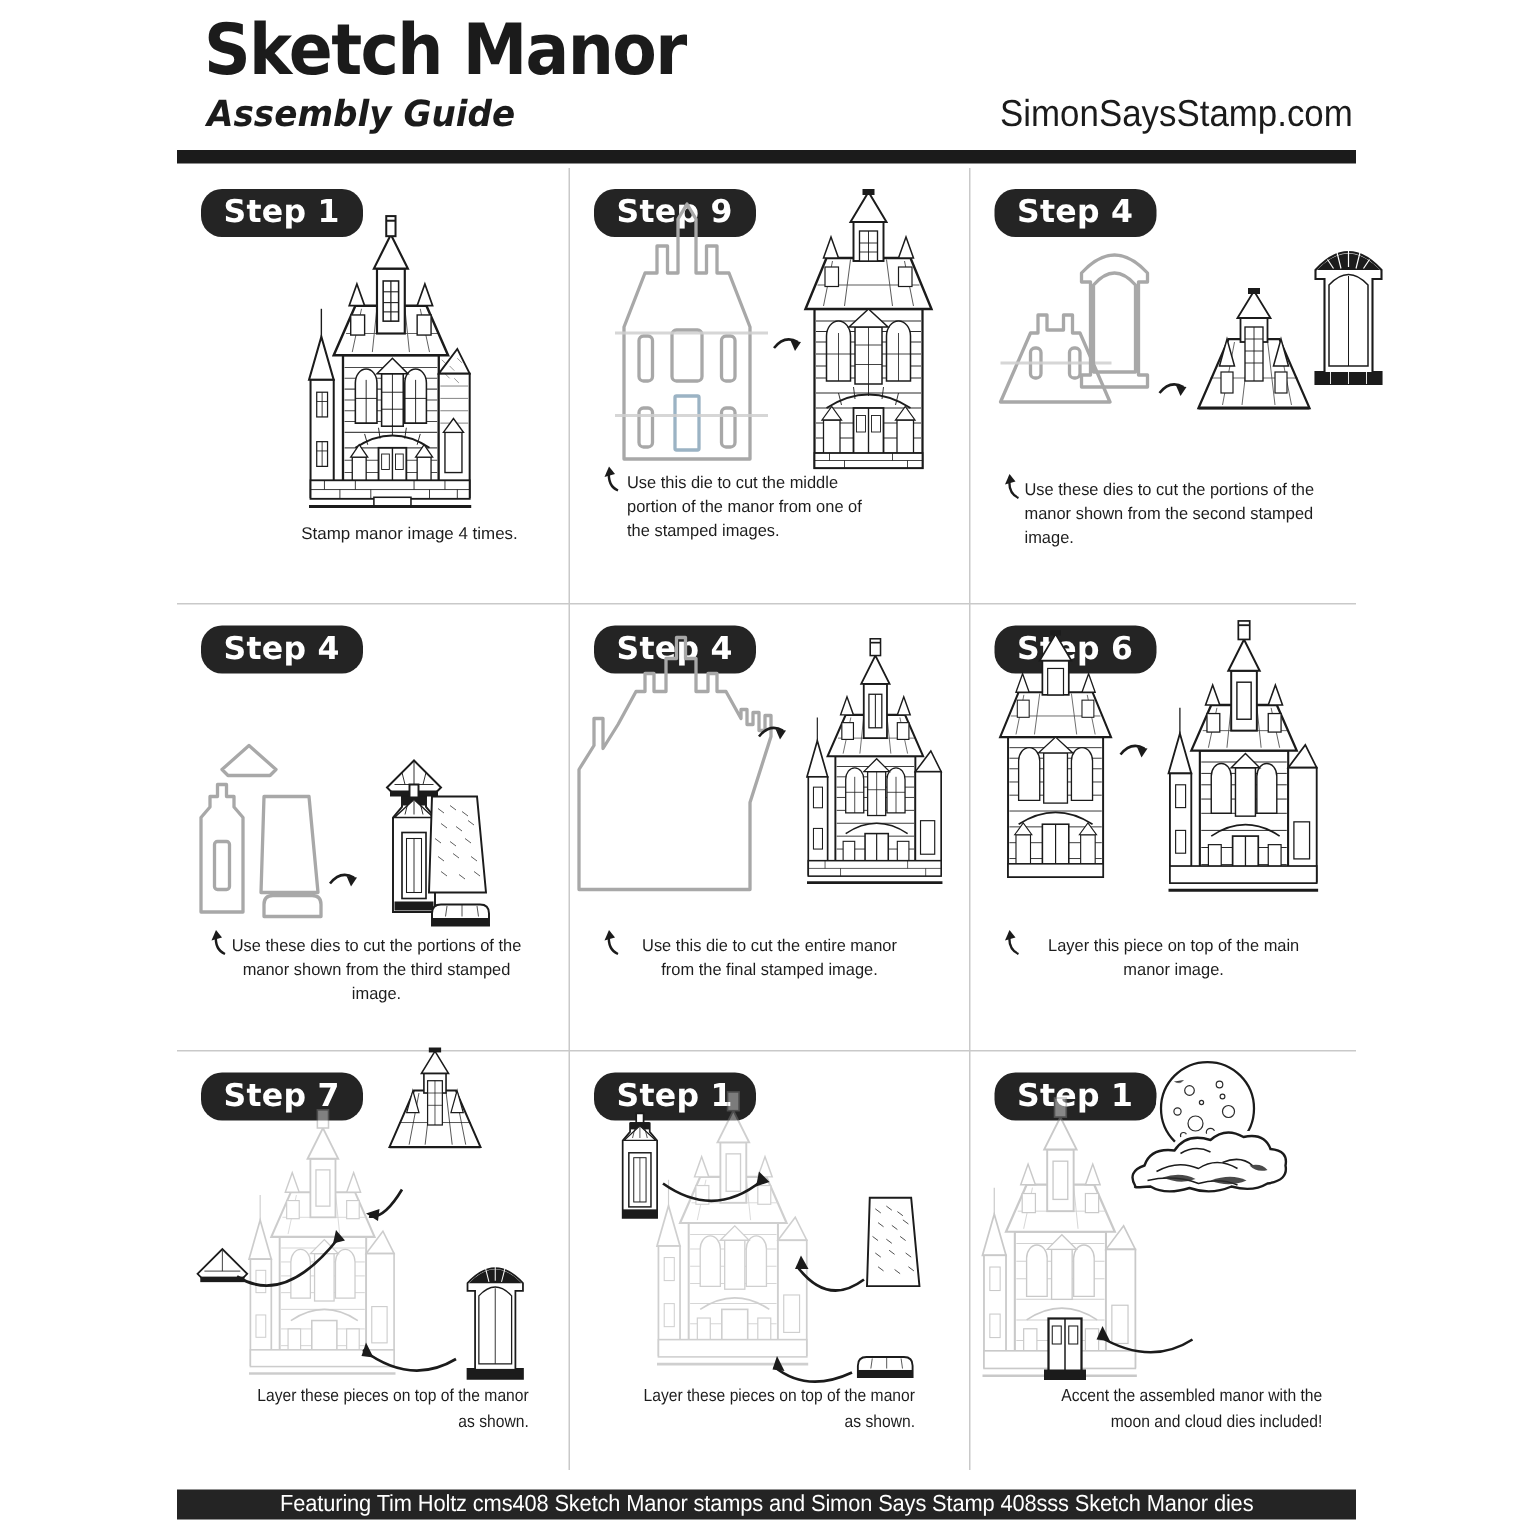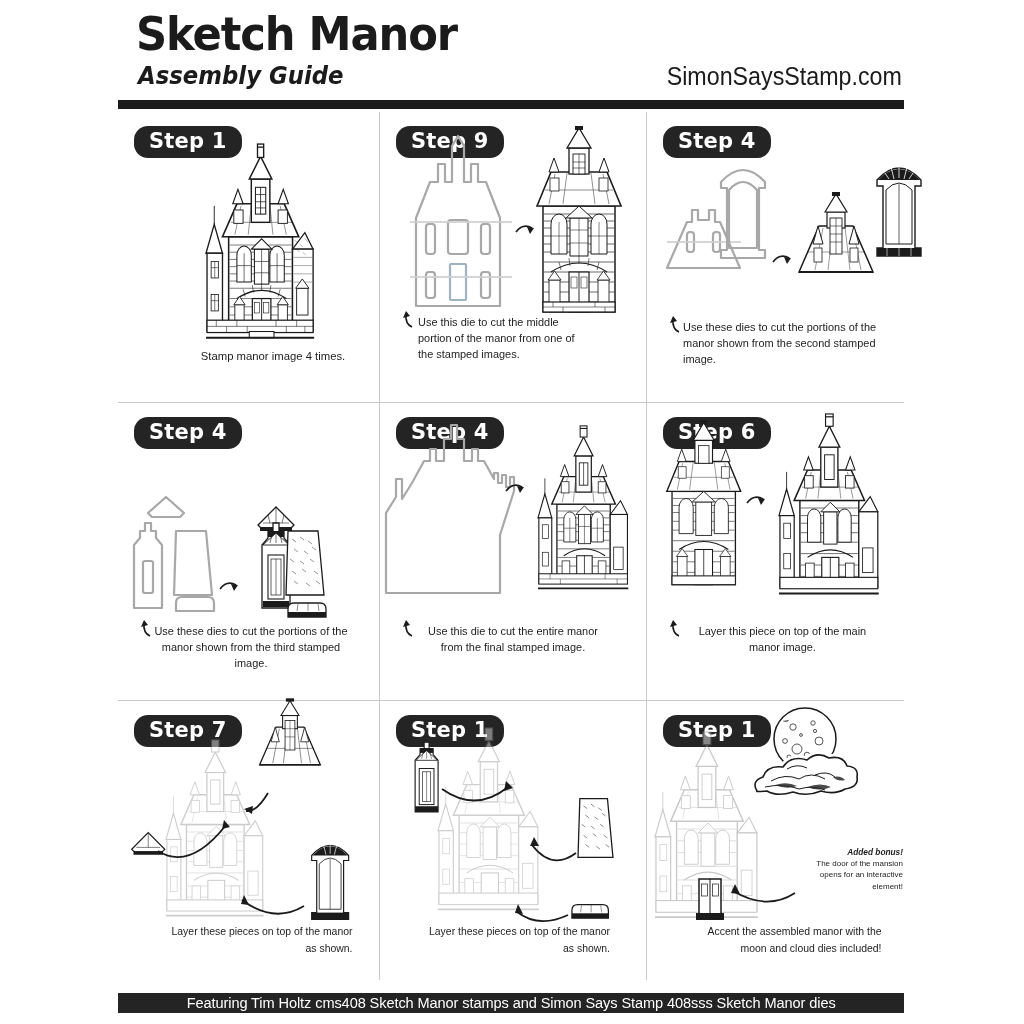--- a/index.html
+++ b/index.html
@@ -1030,24 +1030,20 @@
             <rect x="13.5" y="5" width="6" height="12" fill="#fff" stroke="#1b1b1b" stroke-width="0.7"></rect>
             <rect x="-3" y="34" width="28" height="7" fill="#1b1b1b"></rect>
           </g>
 
           <g>
             <path d="M148 192 q-28 18 -62 -2" fill="none" stroke="#1b1b1b" stroke-width="1.7"></path>
             <path d="M88 183 l-4 9 l9 1 z" fill="#1b1b1b"></path>
           </g>
         </svg>
       </div>
-      <div class="bonus">
-        <span class="bt">Added bonus!</span>
-        <span>The door of the mansion opens for an interactive element!</span>
-      </div>
       <div class="caption cond" style="left:41px;top:222px;width:215px;">Accent the assembled manor with the moon and cloud dies included!</div>
     </div>
 
   </div>
 
   <div class="footer">
     <span>Featuring Tim Holtz cms408 Sketch Manor stamps and Simon Says Stamp 408sss Sketch Manor dies</span>
   </div>
 
 </div>

